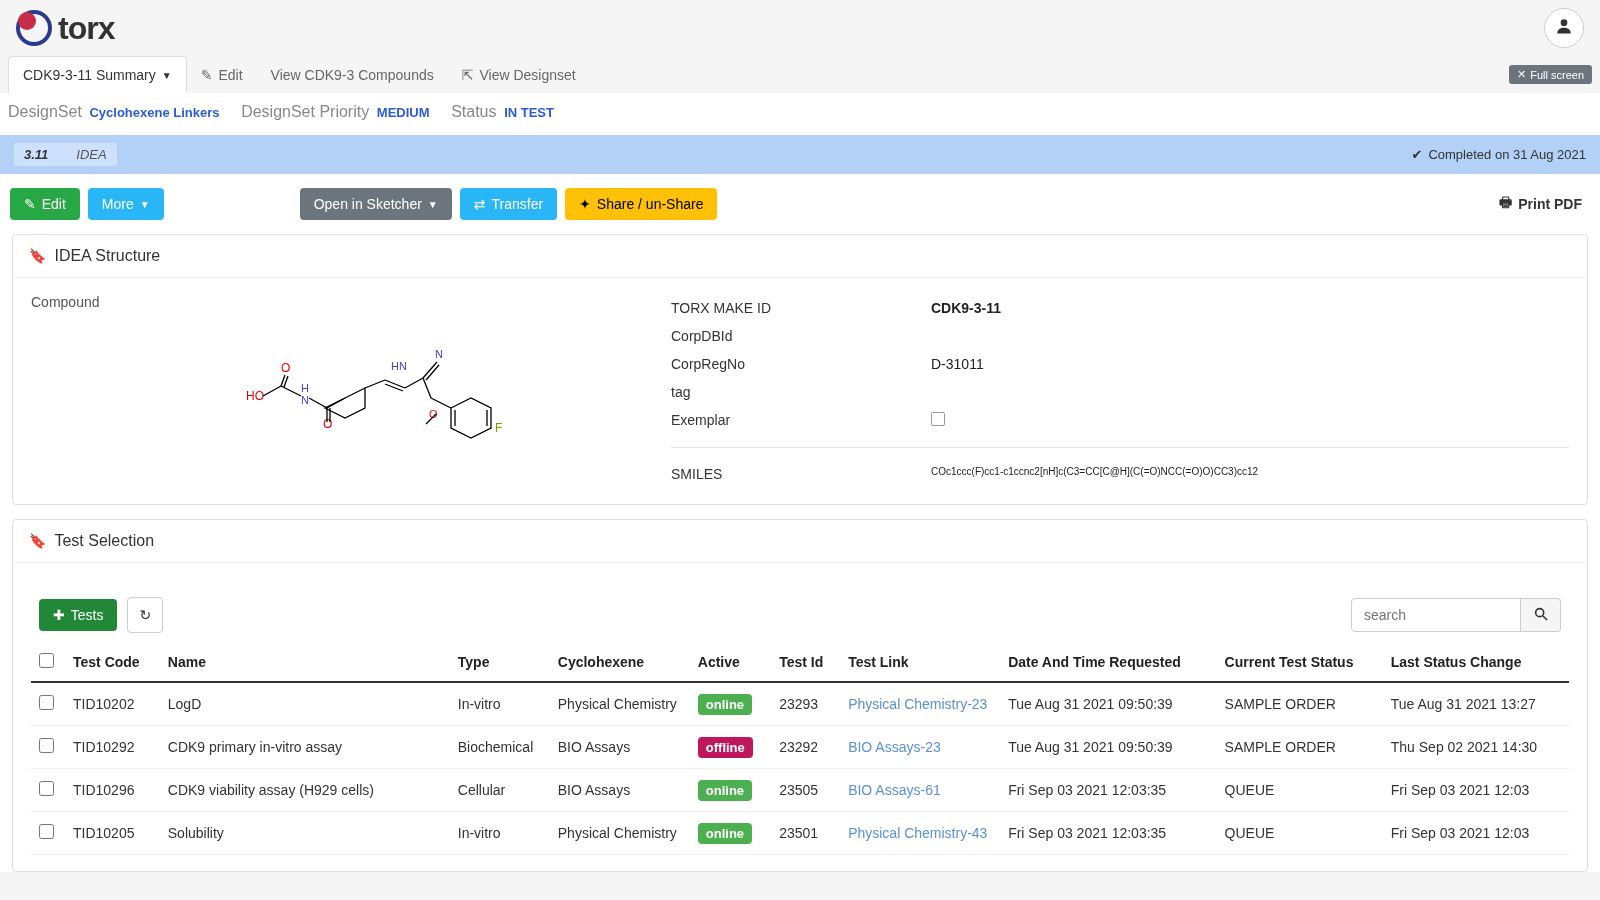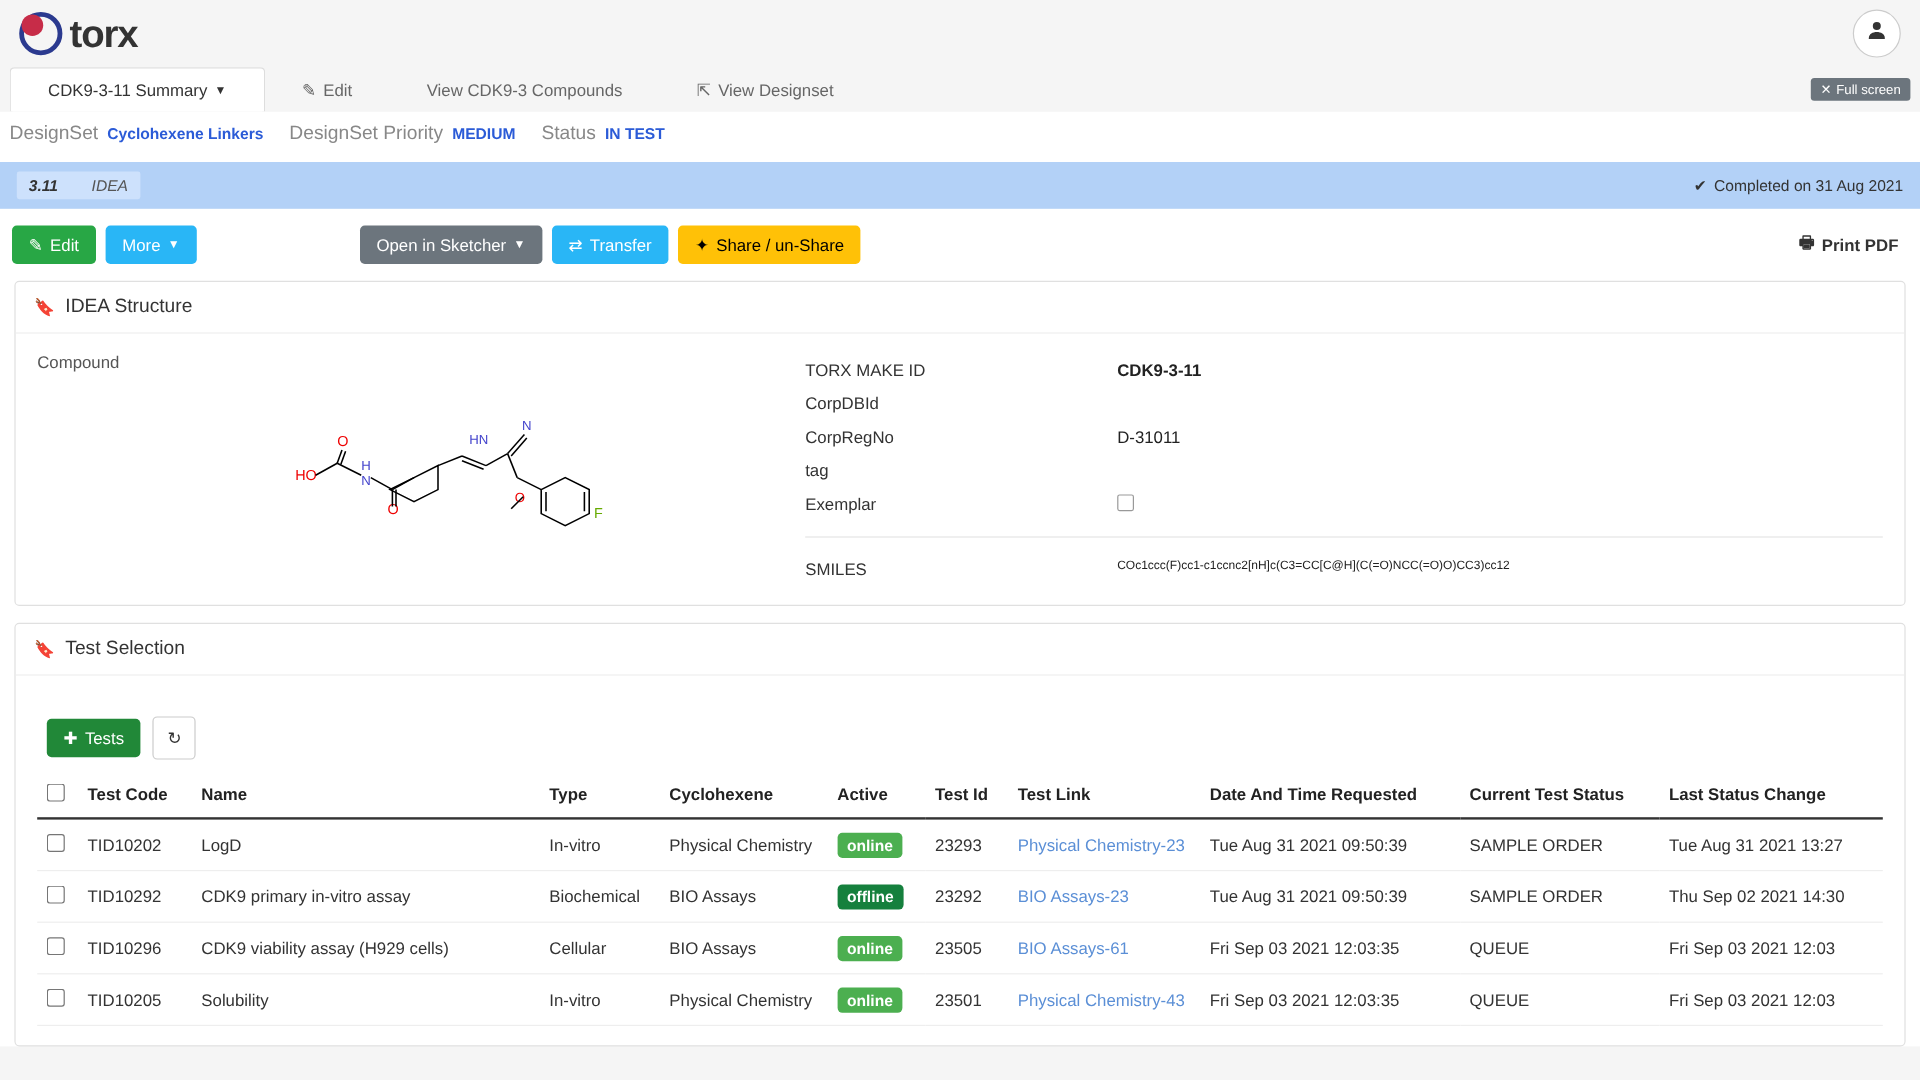--- a/index.html
+++ b/index.html
@@ -6,21 +6,21 @@
   body { font-family: -apple-system, "Segoe UI", Arial, sans-serif; font-size: 14px; color: #333; background: #f5f5f5; width: 1600px; }
   
   .topbar { display: flex; align-items: center; justify-content: space-between; padding: 8px 16px; background: #f5f5f5; }
   .logo { display: flex; align-items: center; gap: 6px; }
   .logo-mark { width: 36px; height: 36px; border-radius: 50%; border: 4px solid #2b3a8f; position: relative; }
   .logo-mark::before { content:""; position:absolute; width:18px; height:18px; border-radius:50%; background:#c72c48; top:-2px; left:-2px; }
   .logo-text { font-size: 32px; font-weight: 600; color: #333; letter-spacing: -1px; }
   .avatar { width: 40px; height: 40px; border-radius: 50%; border: 1px solid #ccc; background: #fff; display:flex; align-items:center; justify-content:center; font-size:20px; }
   
   .tabbar { display: flex; align-items: center; gap: 0; background: #f5f5f5; padding: 0 8px; border-bottom: 0; position: relative; }
-  .tab { padding: 10px 31px; color: #666; cursor: pointer; display:flex; align-items:center; gap:6px; }
+  .tab { padding: 10px 14px; color: #666; cursor: pointer; display:flex; align-items:center; gap:6px; }
   .tab.active { background: #fff; border: 1px solid #ddd; border-bottom: none; border-radius: 4px 4px 0 0; color:#333; }
   .tab .caret { font-size: 10px; }
   .fullscreen-badge { margin-left:auto; background:#6c757d; color:#fff; font-size:11px; padding:3px 8px; border-radius:3px; display:flex; align-items:center; gap:4px; }
   
   .content { background: #fff; padding: 0; }
   .meta-row { padding: 10px 8px 14px; font-size: 13px; }
   .meta-row .lbl { color: #888; font-size: 16px; margin-right: 4px; text-align: center; }
   .meta-row .val-link { color: #2b5bd7; font-weight: 700; }
   .meta-row .val-bold { color: #2b5bd7; font-weight: 700; }
   .meta-row span.group { margin-right: 18px; }
@@ -62,21 +62,21 @@
   .icon-btn { width:36px; height:36px; border:1px solid #ccc; border-radius:4px; background:#fff; display:flex; align-items:center; justify-content:center; cursor:pointer; }
   .search-wrap { margin-left:auto; display:flex; }
   .search-wrap input { padding:8px 12px; border:1px solid #ccc; border-radius:4px 0 0 4px; width:170px; font-size:14px; }
   .search-wrap .sbtn { border:1px solid #ccc; border-left:none; border-radius:0 4px 4px 0; background:#f5f5f5; width:40px; display:flex; align-items:center; justify-content:center; cursor:pointer; }
   
   table.tests { width:100%; border-collapse: collapse; font-size:14px; }
   table.tests th { text-align:left; padding: 10px 8px; border-bottom: 2px solid #333; font-weight:700; color:#222; white-space:nowrap; }
   table.tests td { padding: 12px 8px; border-bottom:1px solid #eee; white-space:nowrap; }
   .badge { padding:3px 8px; border-radius:4px; color:#fff; font-weight:700; font-size:13px; }
   .badge-online { background:#4caf50; }
-  .badge-offline { background:#15803d; }
+  .badge-offline { background:#be185d; }
   .link { color:#5b8fd6; cursor:pointer; }
   input[type=checkbox]{ width:15px; height:15px; }
   .bookmark-icon { font-size:14px; }
 </style>
 </head>
 <body>
 
 <div class="topbar">
   <div class="logo">
     <div class="logo-mark"></div>
@@ -251,20 +251,31 @@
       <span>Test Selection</span>
     </div>
     <div class="panel-body">
       <div class="tests-toolbar">
         <button class="btn btn-green" style="background:#218838">
           <span>✚</span>
           <span>Tests</span>
         </button>
         <div class="icon-btn">
           <span>↻</span>
+        </div>
+        <div class="search-wrap">
+          <input type="text" placeholder="search" style="">
+          <div class="sbtn">
+            <span>
+              <svg width="16" height="16" viewBox="0 0 24 24" fill="none" stroke="#333" stroke-width="2.5">
+                  <circle cx="10" cy="10" r="6"></circle>
+                  <line x1="15" y1="15" x2="21" y2="21"></line>
+                </svg>
+            </span>
+          </div>
         </div>
       </div>
       <table class="tests">
         <thead>
           <tr>
             <th style="width:34px"><input type="checkbox" style=""></th>
             <th>Test Code</th>
             <th style="width:290px">Name</th>
             <th style="width:100px">Type</th>
             <th style="width:140px">Cyclohexene</th>

